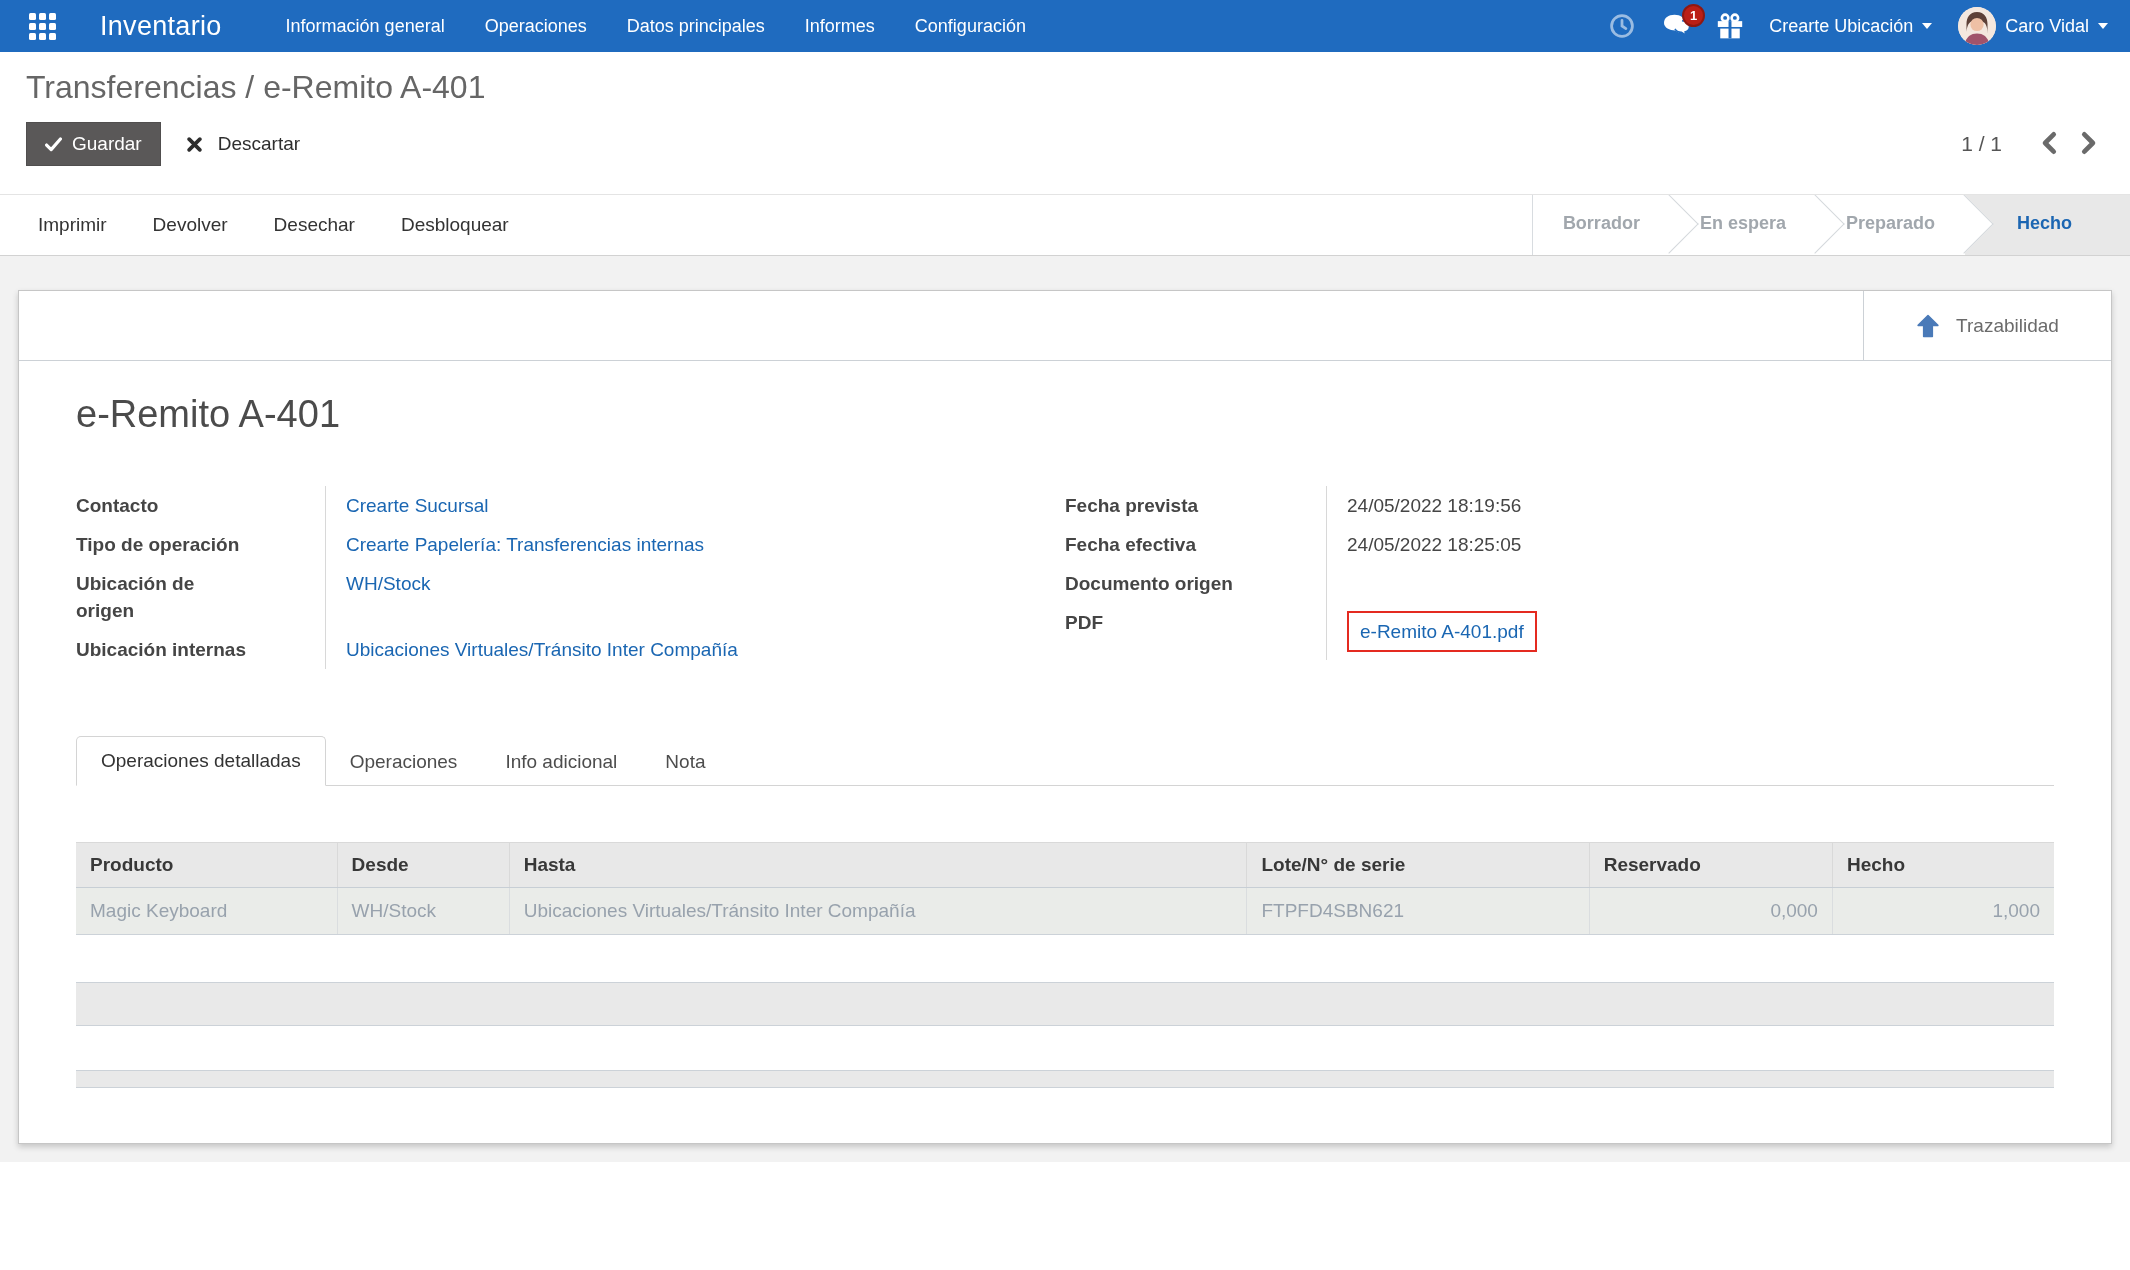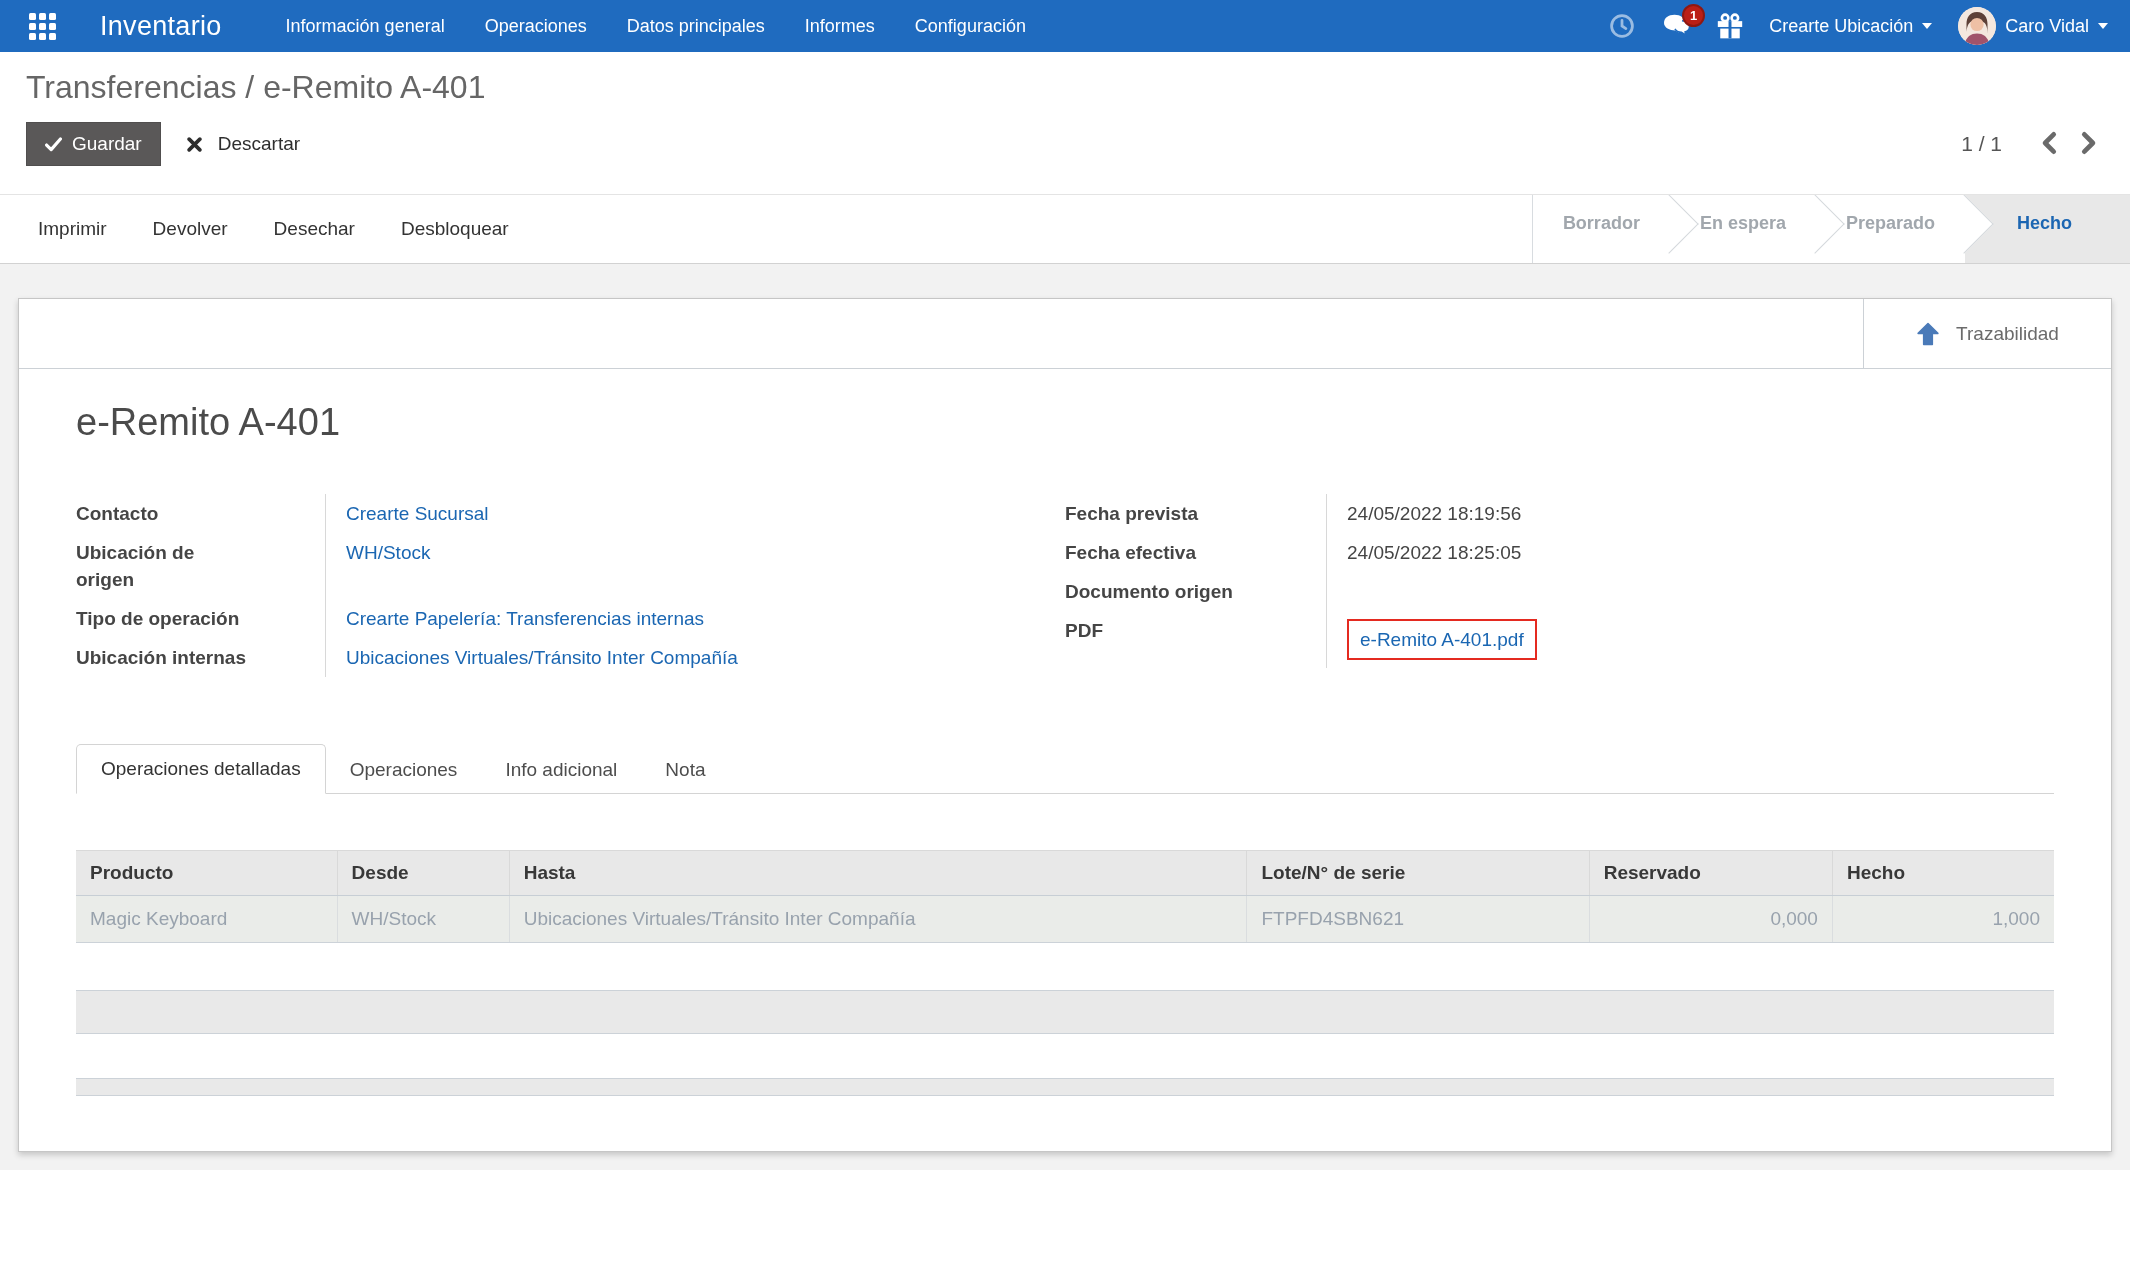--- a/index.html
+++ b/index.html
@@ -33,21 +33,21 @@
   .control-row { display:flex; align-items:center; padding:12px 26px 28px; }
   .btn-save { background:#5a5858; color:#fff; border:1px solid #504e4e; font-size:19px;
               padding:10px 18px; cursor:pointer; display:flex; align-items:center; gap:10px; }
   .btn-discard { background:transparent; border:none; color:#2e2e2e; font-size:19px; margin-left:26px;
                  cursor:pointer; display:flex; align-items:center; gap:16px; }
   .pager { margin-left:auto; display:flex; align-items:center; gap:10px; }
   .pager-count { font-size:21px; color:#555; margin-right:22px; }
   .pager-btn { background:transparent; border:none; cursor:pointer; padding:4px; }
 
   
-  .statusbar-row { height:70px; border-top:1px solid #e4e4e4; border-bottom:1px solid #d2d2d2;
+  .statusbar-row { height:62px; border-top:1px solid #e4e4e4; border-bottom:1px solid #d2d2d2;
                    display:flex; align-items:stretch; }
   .sb-buttons { display:flex; align-items:center; padding-left:38px; gap:46px; }
   .sb-buttons button { background:transparent; border:none; font-size:19px; color:#333; cursor:pointer; }
   .pipeline { margin-left:auto; display:flex; height:100%; border-left:1px solid #d8dce0; overflow:hidden; }
   .step { position:relative; line-height:57px; padding:0 30px; font-size:18px; font-weight:600;
           color:#a1a7ad; cursor:pointer; white-space:nowrap; }
   .step span { position:relative; z-index:2; }
   .step:not(:last-child)::after { content:''; position:absolute; right:-20px; top:8px; width:41px; height:41px;
           transform:rotate(45deg); background:#fff; border-top:1px solid #d4d8dc; border-right:1px solid #d4d8dc; z-index:1; }
   .step.active { background:#e8e8e8; color:#1c66b2; font-weight:700; padding:0 58px 0 52px; }
@@ -225,29 +225,29 @@
 
       <div class="fields">
         <div class="fgroup left">
           <div class="field-row">
             <div class="f-label">Contacto</div>
             <div class="f-value">
               <a>Crearte Sucursal</a>
             </div>
           </div>
           <div class="field-row">
+            <div class="f-label">Tipo de operación</div>
+            <div class="f-value">
+              <a>Crearte Papelería: Transferencias internas</a>
+            </div>
+          </div>
+          <div class="field-row">
             <div class="f-label">Ubicación de origen</div>
             <div class="f-value">
               <a>WH/Stock</a>
-            </div>
-          </div>
-          <div class="field-row">
-            <div class="f-label">Tipo de operación</div>
-            <div class="f-value">
-              <a>Crearte Papelería: Transferencias internas</a>
             </div>
           </div>
           <div class="field-row">
             <div class="f-label">Ubicación internas</div>
             <div class="f-value">
               <a>Ubicaciones Virtuales/Tránsito Inter Compañía</a>
             </div>
           </div>
         </div>
 

